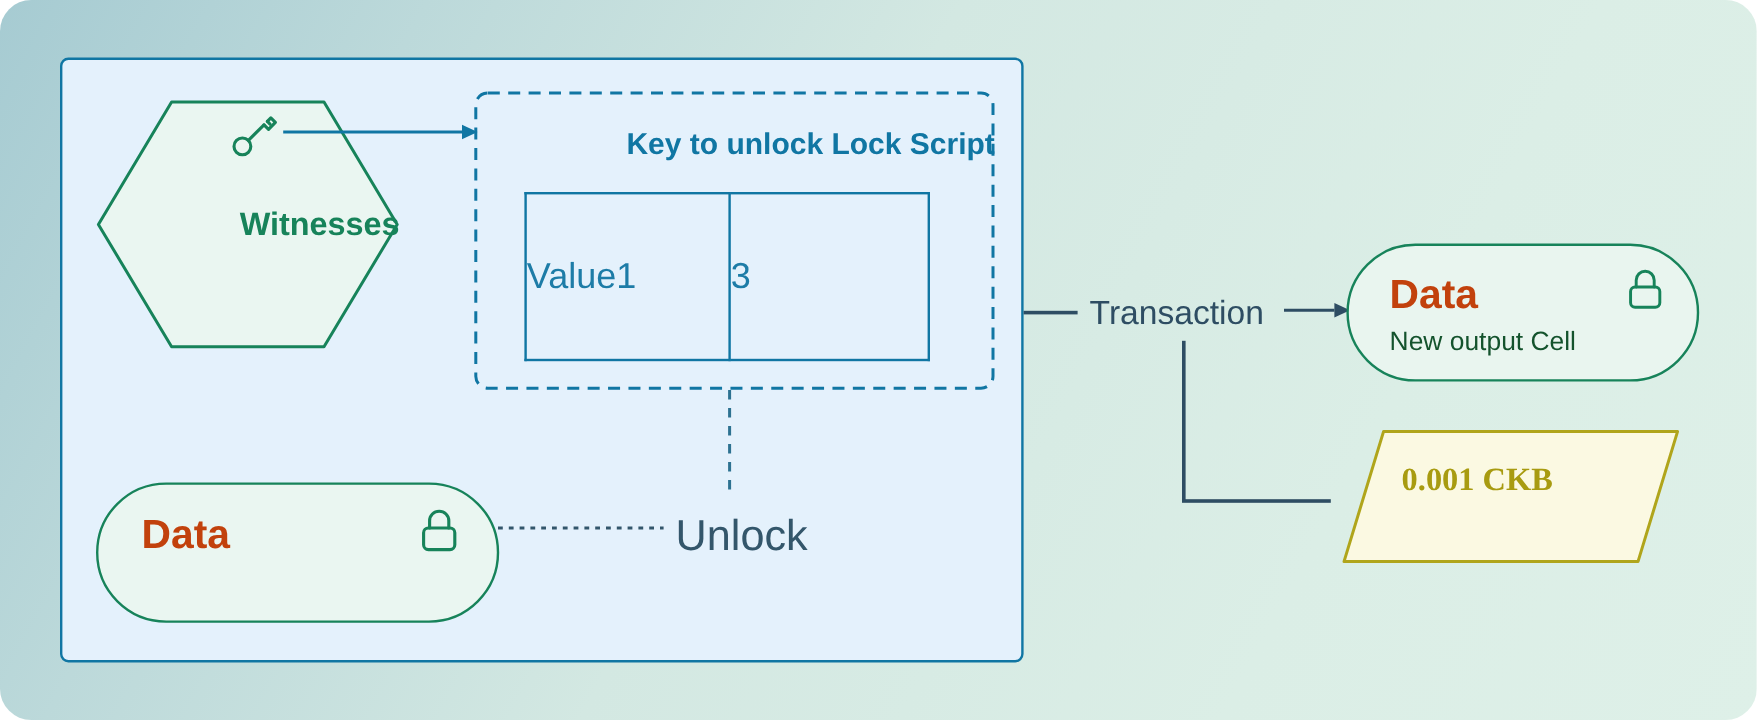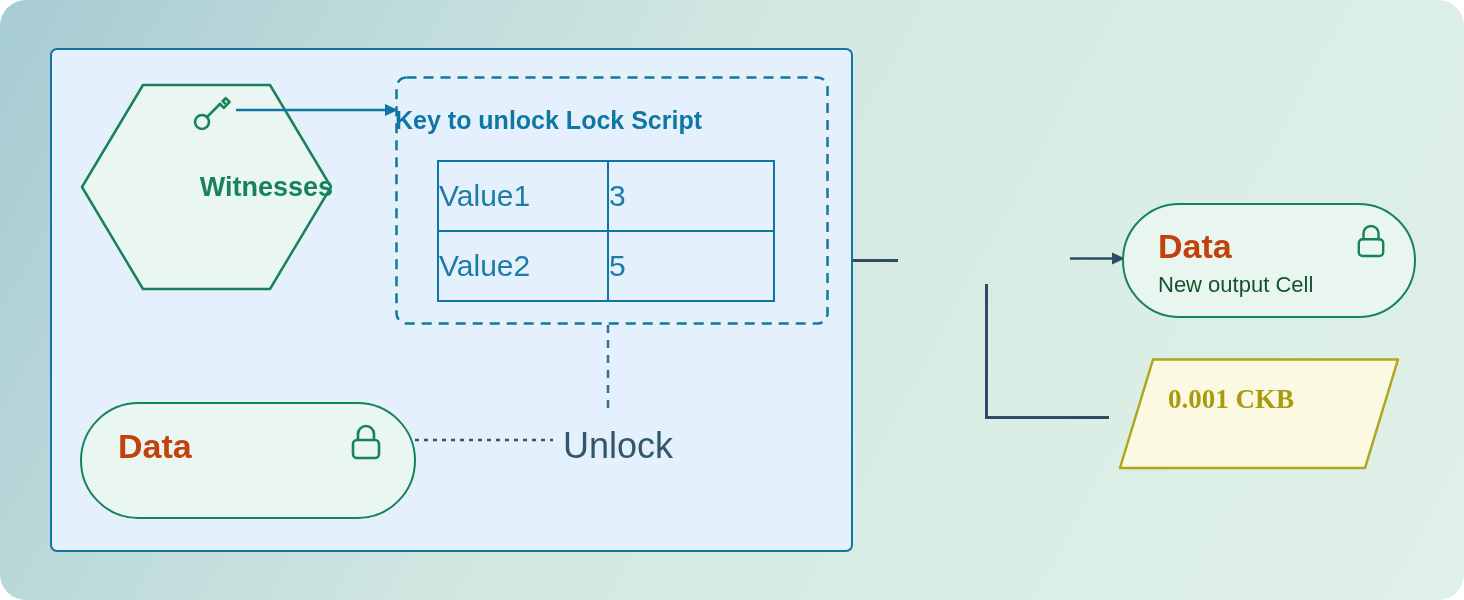--- a/index.html
+++ b/index.html
@@ -20,21 +20,21 @@
     background:#e4f1fc;
   }
 
   .hex-label {
     left:80px; top:172px; width:253px;
     text-align:right; font-weight:bold; font-size:27px; color:#17835a;
   }
 
   .keybox-title {
     left:395px; top:106px; width:434px;
-    text-align:left; font-weight:bold; font-size:25px; color:#1076a3;
+    text-align:right; font-weight:bold; font-size:25px; color:#1076a3;
   }
 
   .value-table {
     left:437px; top:160px; width:338px; height:141px;
     border-collapse:collapse; table-layout:fixed;
   }
   .value-table td {
     border:2.5px solid #1076a3;
     text-align:left; vertical-align:middle;
     font-size:30px; color:#1d7ca7;
@@ -90,24 +90,20 @@
     <rect x="1.5" y="1.5" width="431" height="246" rx="10" fill="none" stroke="#1076a3" stroke-width="2.5" stroke-dasharray="10 7"></rect>
   </svg>
   <div class="abs keybox-title">Key to unlock Lock Script</div>
 
   <table class="abs value-table">
     <tbody>
       <tr>
         <td class="c-name">Value1</td>
         <td>3</td>
       </tr>
-      <tr>
-        <td class="c-name">Value2</td>
-        <td>5</td>
-      </tr>
     </tbody>
   </table>
 
   <svg class="abs" style="left:600px; top:324px;" width="16" height="88" viewBox="0 0 16 88">
     <line x1="8" y1="1" x2="8" y2="86" stroke="#2d7291" stroke-width="2.5" stroke-dasharray="8 7"></line>
   </svg>
 
   <div class="abs unlock-label">Unlock</div>
 
   <svg class="abs" style="left:390px; top:430px;" width="165" height="20" viewBox="0 0 165 20">
@@ -120,20 +116,21 @@
     <svg style="position:absolute; right:32px; top:20px;" width="32" height="37" viewBox="0 0 32 37">
       <g fill="none" stroke="#17835a" stroke-width="2.6" stroke-linecap="round" stroke-linejoin="round">
         <path d="M8,16 V10 a8,8 0 0 1 16,0 V16"></path>
         <rect x="3" y="16" width="26" height="18" rx="4"></rect>
       </g>
     </svg>
   </div>
 
   <div class="abs line" style="left:853px; top:259px; width:45px; height:2.5px;"></div>
 
+  <div class="abs tx-label">Transaction</div>
 
   <svg class="abs" style="left:1070px; top:248px;" width="56" height="21" viewBox="0 0 56 21">
     <line x1="0" y1="10.5" x2="42" y2="10.5" stroke="#2e4d63" stroke-width="2.5"></line>
     <polygon points="42,4.5 55,10.5 42,16.5" fill="#2e4d63"></polygon>
   </svg>
 
   <div class="abs line" style="left:985px; top:284px; width:2.5px; height:134px;"></div>
   <div class="abs line" style="left:985px; top:416px; width:124px; height:2.5px;"></div>
 
   <div class="abs pill" style="left:1122px; top:203px; width:294px; height:115px; background:#e9f5ef;">

